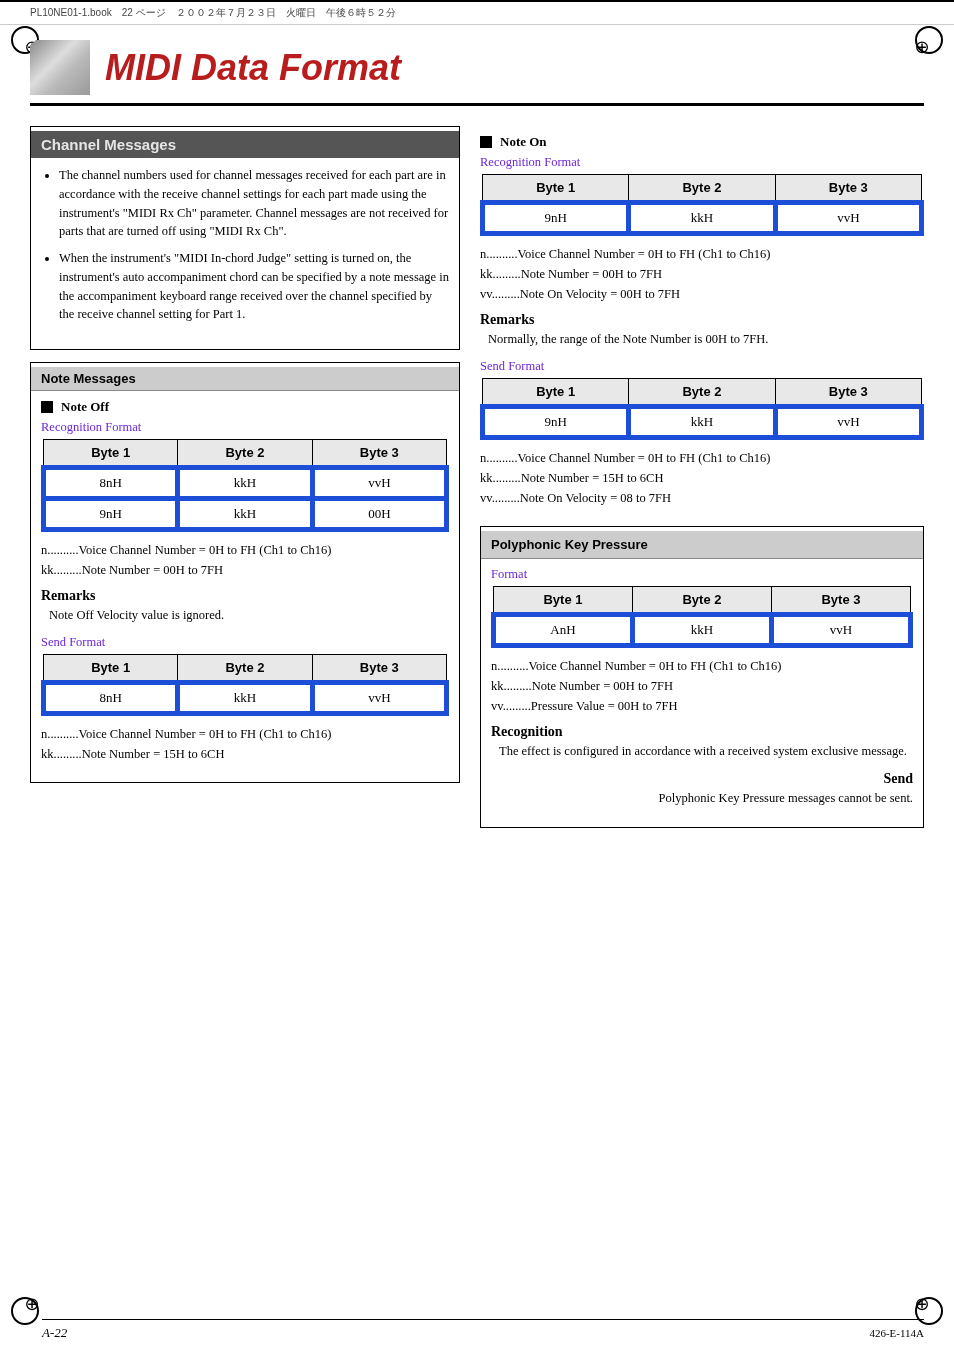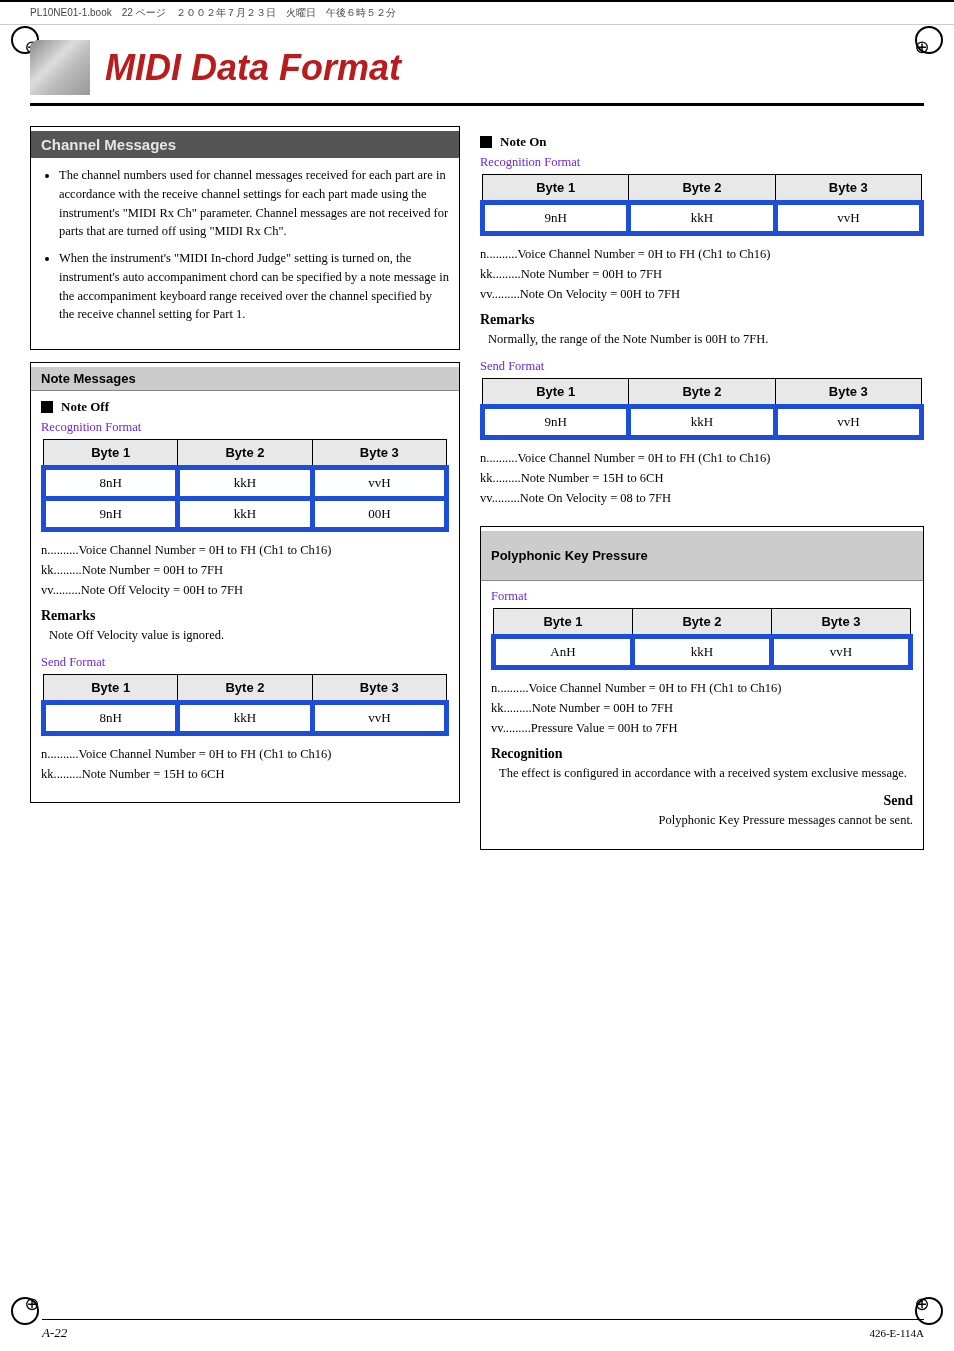--- a/index.html
+++ b/index.html
@@ -229,21 +229,21 @@
     }
 
     .poly-key-box {
       border: 1px solid #000;
       padding: 4px 0 10px 0;
       margin-bottom: 12px;
     }
     .poly-key-header {
       background: #ccc;
       border-bottom: 1px solid #888;
-      padding: 17px 10px;
+      padding: 6px 10px;
       font-size: 13px;
       font-weight: bold;
       font-family: Arial, sans-serif;
       margin-bottom: 8px;
     }
     .poly-key-content {
       padding: 0 10px;
     }
 
     .channel-messages-box {
@@ -343,21 +343,20 @@
                   <td>9nH</td>
                   <td>kkH</td>
                   <td>00H</td>
                 </tr>
               </tbody>
             </table>
 
             <div class="info-lines">
               <div class="info-line">n..........Voice Channel Number = 0H to FH (Ch1 to Ch16)</div>
               <div class="info-line">kk.........Note Number = 00H to 7FH</div>
-              <div class="info-line">vv.........Note Off Velocity = 00H to 7FH</div>
             </div>
 
             <div class="remarks-section">
               <div class="remarks-title">Remarks</div>
               <div class="remarks-text">Note Off Velocity value is ignored.</div>
             </div>
 
             <div class="send-format-label label-text">Send Format</div>
 
             <table class="data-table">

